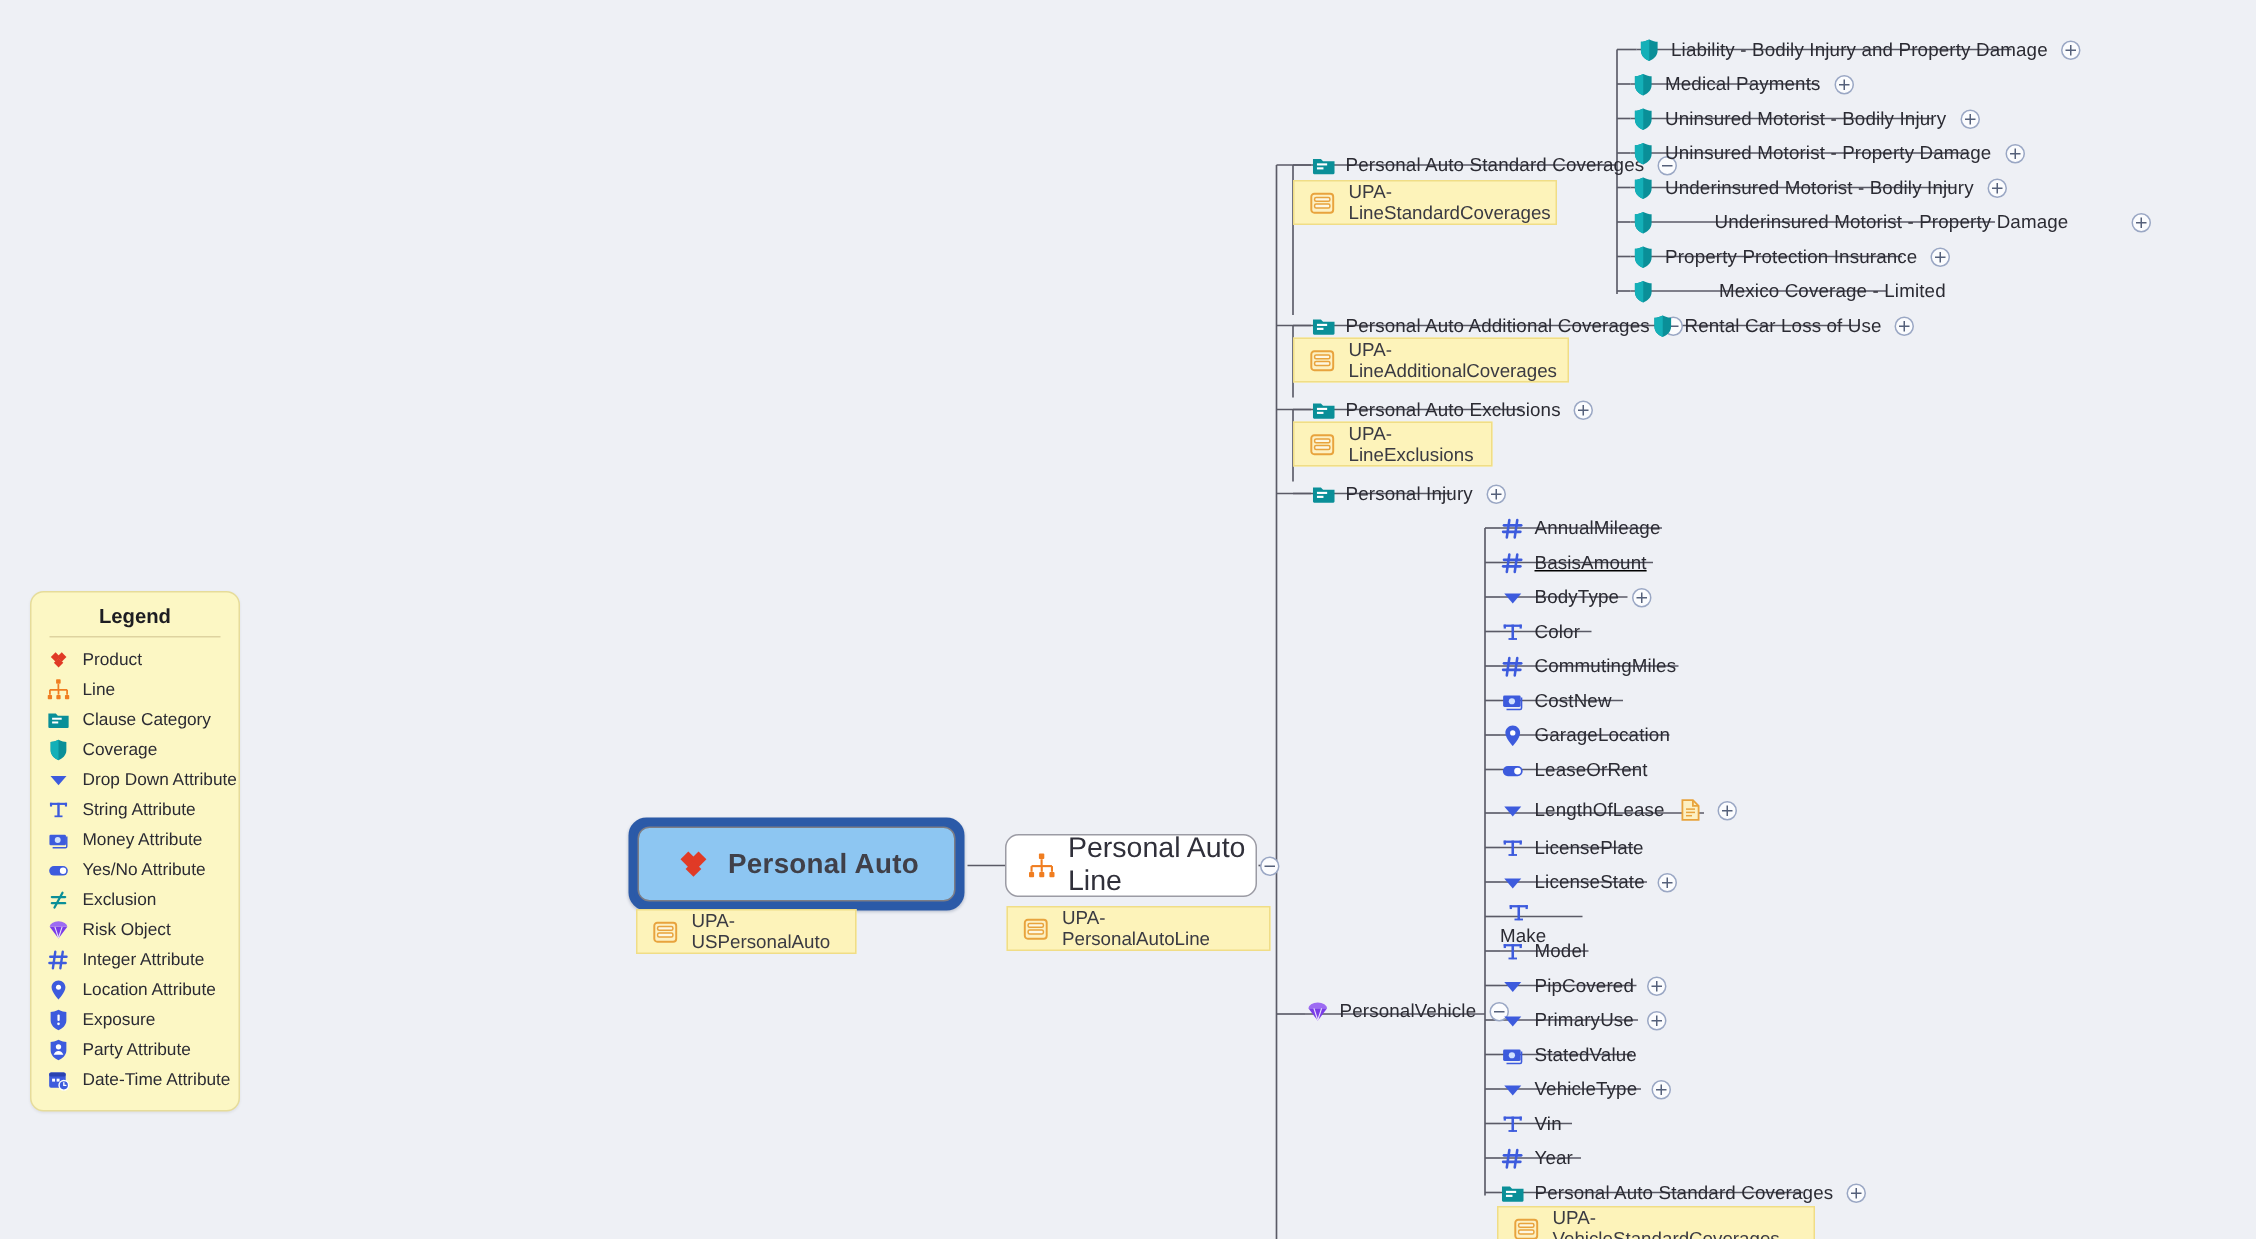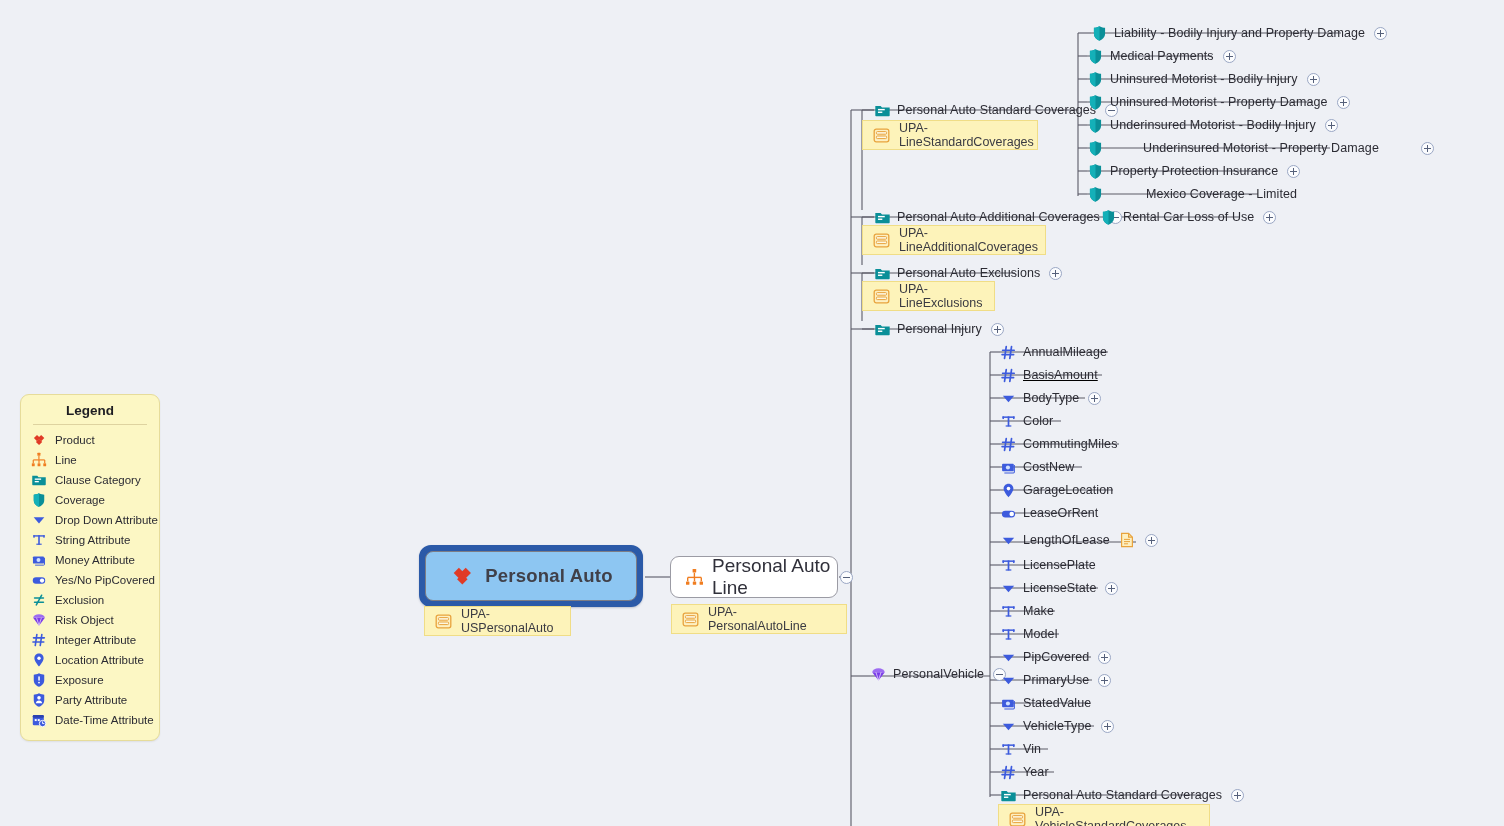--- a/index.html
+++ b/index.html
@@ -581,21 +581,21 @@
       </div>
       <div class="node" style="left: 1000px; top: 577px;">
         <span class="ico">
           <svg width="17" height="17" viewBox="0 0 18 18">
             <path d="M3 6 h12 l-6 7 Z" fill="#3d5bdd"></path>
           </svg>
         </span>
         <span class="lbl">LicenseState</span>
         <div class="tog"></div>
       </div>
-      <div class="node" style="left: 1000px; top: 600px;">
+      <div class="node" style="left: 1000px; top: 600px; flex-direction: column;">
         <span class="ico">
           <svg width="17" height="17" viewBox="0 0 18 18">
             <g fill="#3d5bdd">
               <rect x="2.6" y="3.6" width="12.8" height="1.6"></rect>
               <rect x="8.1" y="3.6" width="1.8" height="10.6"></rect>
               <rect x="2.6" y="3.6" width="1.6" height="2.8"></rect>
               <rect x="13.8" y="3.6" width="1.6" height="2.8"></rect>
               <rect x="6" y="13.1" width="6" height="1.3"></rect>
             </g>
           </svg>
@@ -789,21 +789,21 @@
           </span>
           <span class="t">Money Attribute</span>
         </div>
         <div class="lrow">
           <span class="ico">
             <svg width="16" height="16" viewBox="0 0 18 18">
               <rect x="2" y="6" width="14" height="7.2" rx="3.6" fill="#3d5bdd"></rect>
               <circle cx="12.4" cy="9.6" r="2.4" fill="#ffffff"></circle>
             </svg>
           </span>
-          <span class="t">Yes/No PipCovered</span>
+          <span class="t">Yes/No Attribute</span>
         </div>
         <div class="lrow">
           <span class="ico">
             <svg width="16" height="16" viewBox="0 0 18 18">
               <g stroke="#0a8f98" stroke-width="1.7" stroke-linecap="round">
                 <path d="M4 6.8 H14"></path>
                 <path d="M4 11.4 H14"></path>
                 <path d="M12 3.6 L6 14.6"></path>
               </g>
             </svg>

